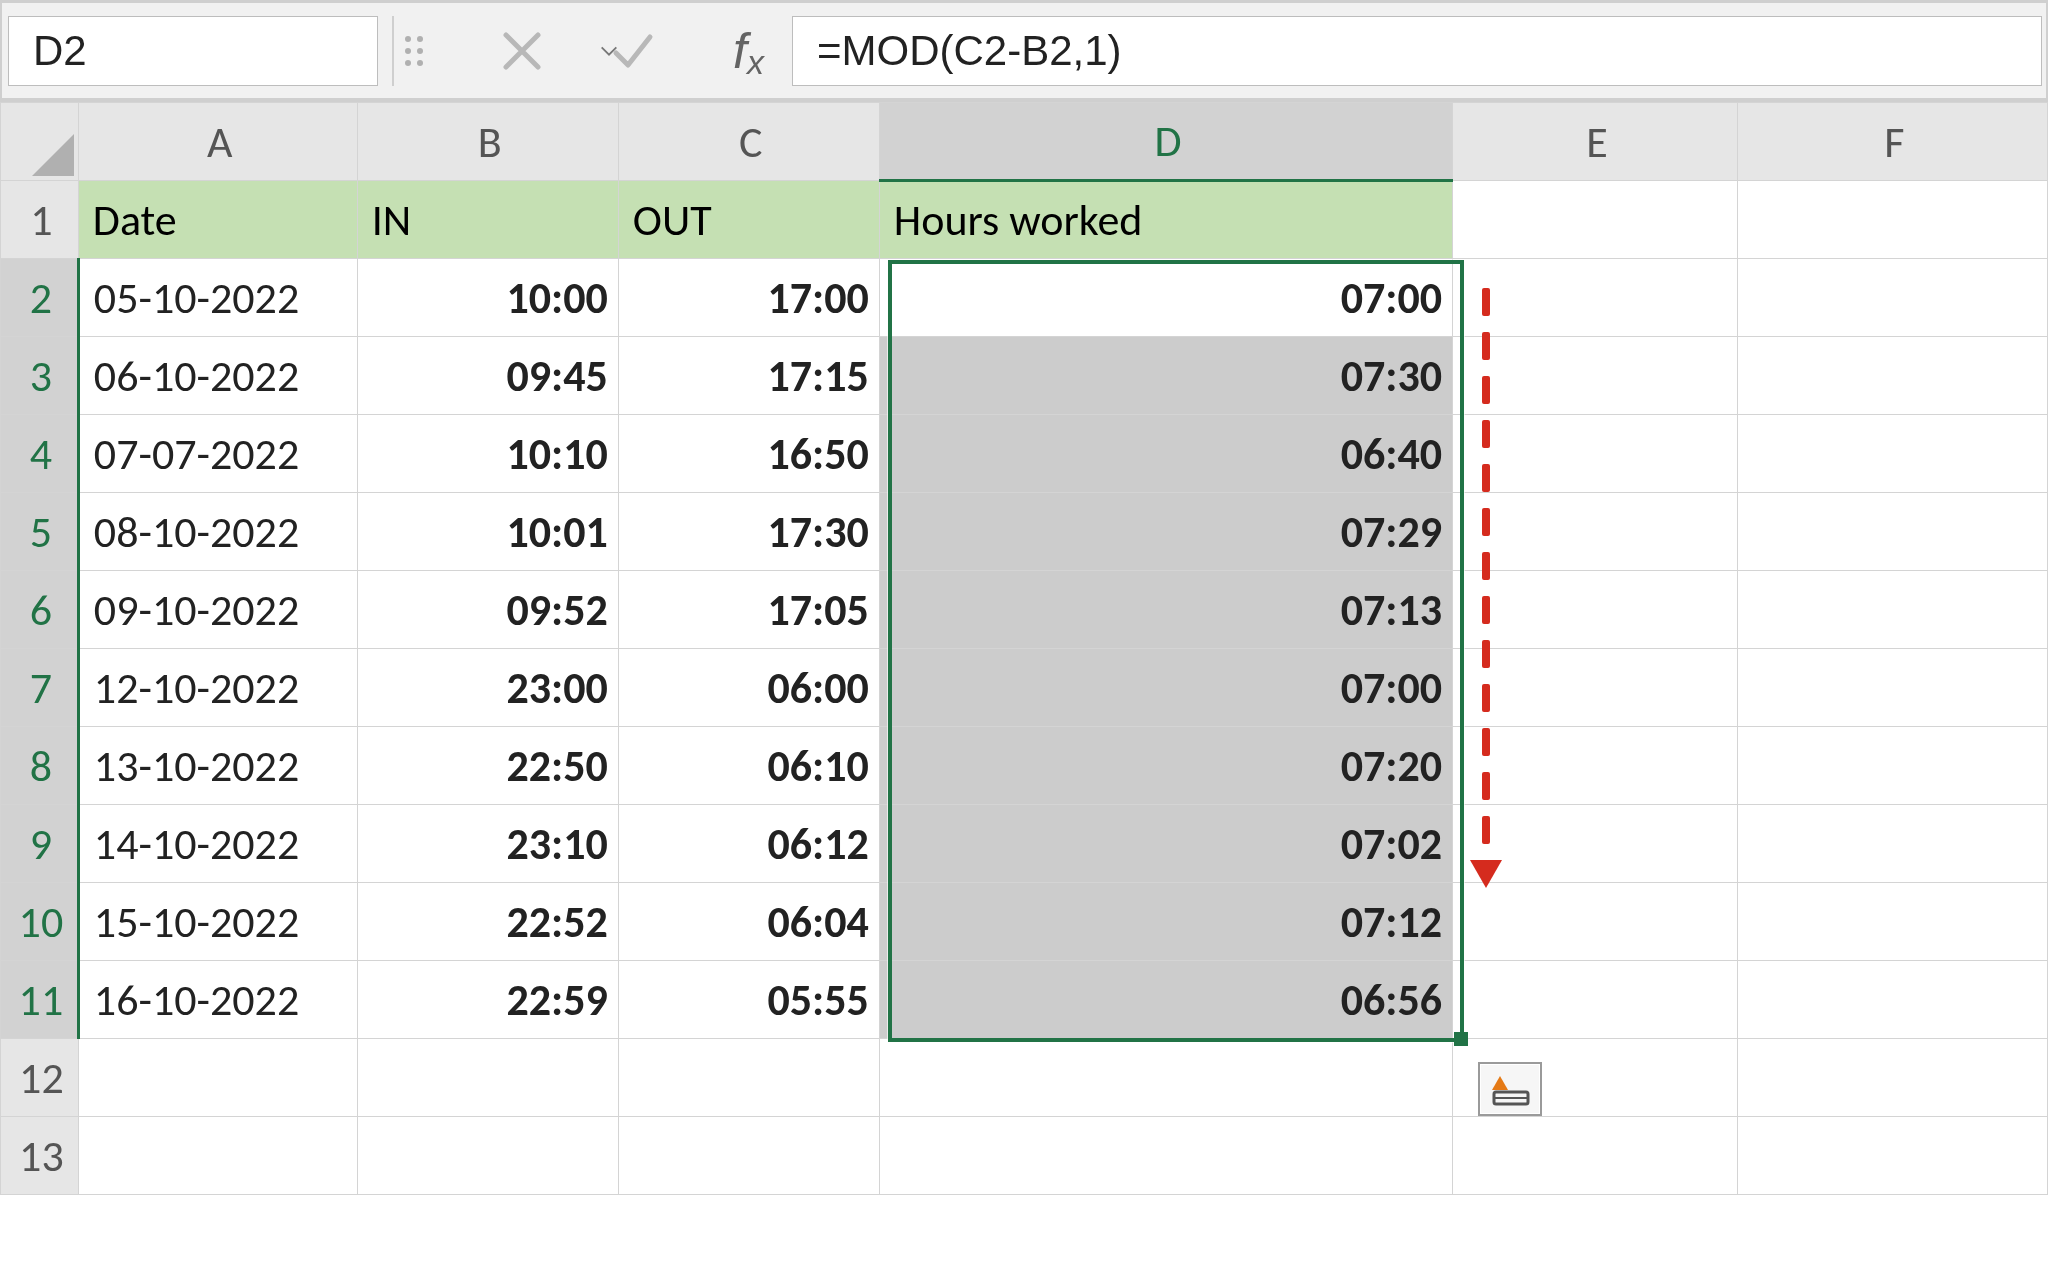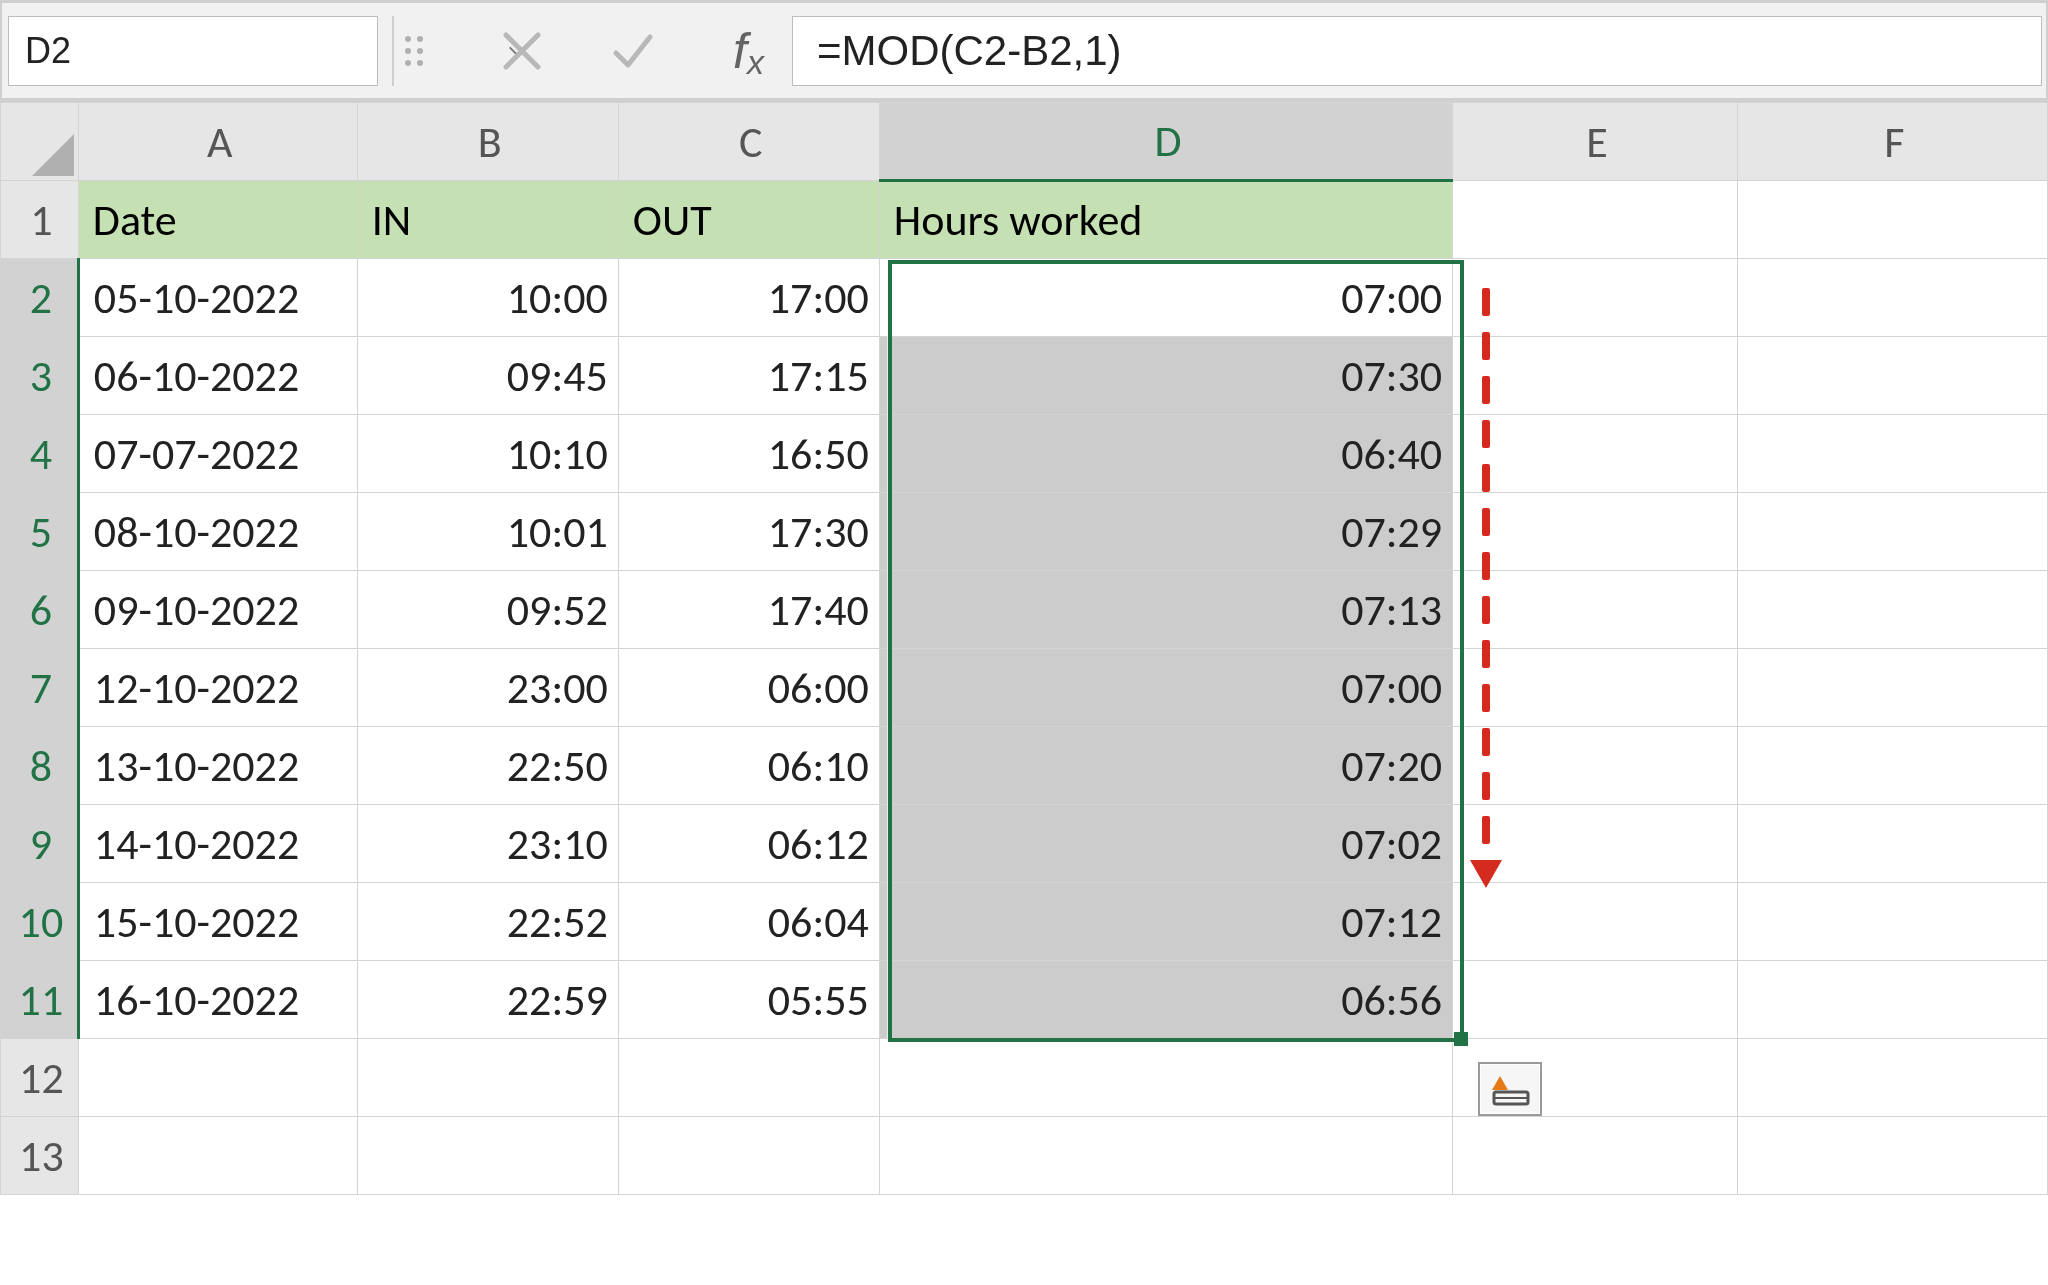--- a/index.html
+++ b/index.html
@@ -24,21 +24,21 @@
     border-top-width:3px;
     display:flex;
     align-items:center;
     padding:0 4px 0 6px;
   }
   .name-box-wrap{
     width:370px;height:70px;display:flex;align-items:center;
     background:#fff;border:1.5px solid #bdbdbd;
   }
   .name-box-input{
-    flex:1;border:none;outline:none;font-size:36px;padding:0 16px;background:transparent;color:#222;
+    flex:1;border:none;outline:none;font-size:42px;padding:0 24px;background:transparent;color:#222;
   }
   .name-box-dd{
     width:56px;height:100%;display:flex;align-items:center;justify-content:center;color:#777;
   }
   .name-box-dd svg{width:22px;height:22px;}
   .fb-sep{
     width:2px;height:70px;background:#cfcfcf;margin-left:14px;
   }
   .fb-drag{
     width:40px;display:flex;align-items:center;justify-content:center;color:#b0b0b0;
@@ -90,21 +90,21 @@
   .rowh{background:var(--header-bg);text-align:center;color:#555;font-weight:400;border-color:var(--grid-border-dark);}
   .rowh.sel{background:var(--selected-header-bg);border-right:3px solid var(--sel-green);color:var(--sel-green);}
   
   .cell{background:#fff;}
   .cell.blank{color:transparent;}
   
   .th-green{background:var(--green-header);border:2px solid #000;font-weight:400;color:#000;text-align:left;padding-left:12px;margin-left:24px;}
   .bordered{border:2px solid #000;}
   .right{text-align:right;}
   .left{text-align:left;}
-  .padr{padding-right:12px;}
+  .padr{padding-right:12px;font-weight:bold;}
   .selcell{background:var(--sel-fill);}
   .activecell{background:#fff;}
   
   col.c-rowh{width:78px;}
   col.c-A{width:280px;}
   col.c-B{width:264px;}
   col.c-C{width:264px;}
   col.c-D{width:580px;}
   col.c-E{width:290px;}
   col.c-F{width:316px;}
@@ -245,21 +245,21 @@
       <td class="cell bordered right padr">17:30</td>
       <td class="cell bordered right padr selcell">07:29</td>
       <td class="cell blank"></td>
       <td class="cell blank"></td>
     </tr>
 
     <tr>
       <th class="rowh sel">6</th>
       <td class="cell bordered left">09-10-2022</td>
       <td class="cell bordered right padr">09:52</td>
-      <td class="cell bordered right padr">17:40</td>
+      <td class="cell bordered right padr">17:05</td>
       <td class="cell bordered right padr selcell">07:13</td>
       <td class="cell blank"></td>
       <td class="cell blank"></td>
     </tr>
 
     <tr>
       <th class="rowh sel">7</th>
       <td class="cell bordered left">12-10-2022</td>
       <td class="cell bordered right padr">23:00</td>
       <td class="cell bordered right padr">06:00</td>

